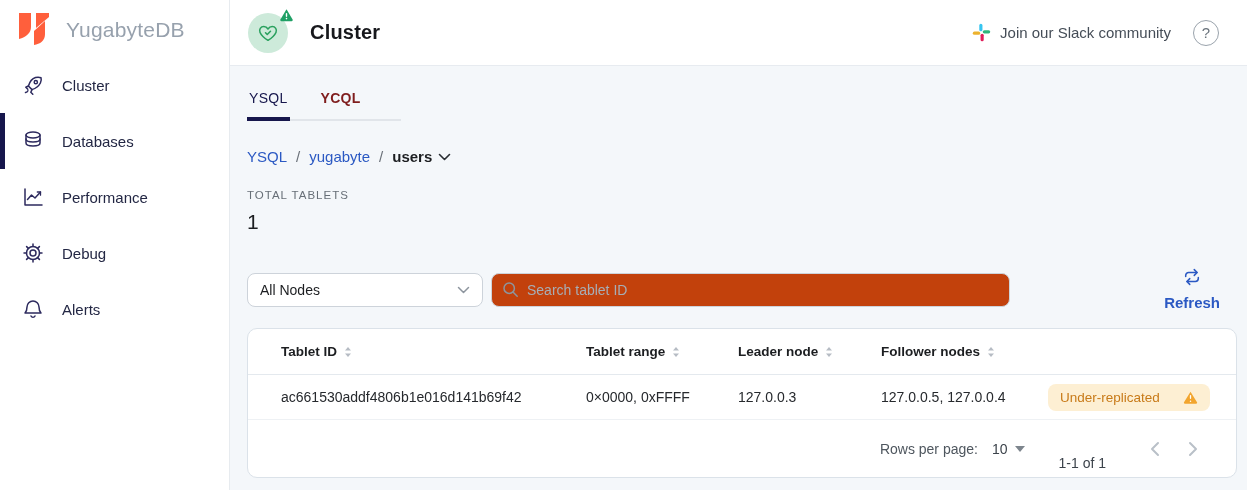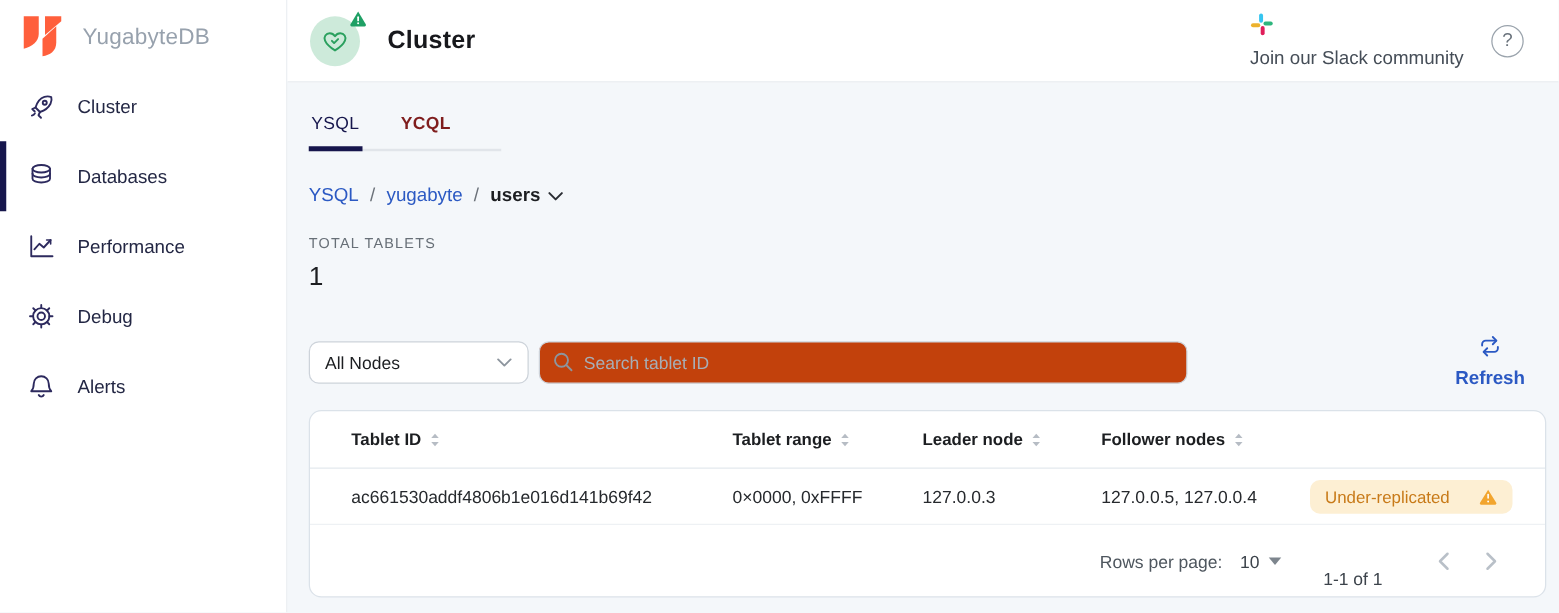--- a/index.html
+++ b/index.html
@@ -4,34 +4,34 @@
 <style>
   * { margin:0; padding:0; box-sizing:border-box; }
   html,body { width:1247px; height:490px; overflow:hidden; }
   body { font-family:"Liberation Sans","DejaVu Sans",sans-serif; background:#f4f7fa; color:#1c1e21; }
   .app { display:flex; width:1247px; height:490px; }
 
   
   .sidebar { width:230px; min-width:230px; background:#ffffff; border-right:1px solid #e7ebef; height:100%; }
   .logo-row { display:flex; align-items:center; gap:14px; padding:12px 0 10px 12px; height:57px; }
   .logo-mark { width:40px; height:40px; }
-  .brand-name { font-size:18px; color:#97a1ad; letter-spacing:.2px; }
+  .brand-name { font-size:21px; color:#97a1ad; letter-spacing:.2px; }
   .nav-item { position:relative; display:flex; align-items:center; gap:17px; height:56px; padding-left:21px; cursor:pointer; }
   .nav-item .nav-icon { width:24px; height:24px; display:flex; align-items:center; justify-content:center; }
   .nav-item .nav-label { font-size:15px; color:#232744; }
   .nav-item.active::before { content:""; position:absolute; left:0; top:0; bottom:0; width:5px; background:#16164c; }
 
   
   .main { flex:1; display:flex; flex-direction:column; background:#f4f7fa; }
   .topbar { height:66px; background:#ffffff; border-bottom:1px solid #e7ebf0; display:flex; align-items:center; padding:0 28px 0 18px; }
   .health-avatar { position:relative; width:40px; height:40px; border-radius:50%; background:#cdeada; display:flex; align-items:center; justify-content:center; margin-right:22px; }
   .health-badge { position:absolute; top:-5px; right:-6px; }
   .page-title { font-size:20px; font-weight:700; color:#17181c; letter-spacing:.2px; }
   .topbar-right { margin-left:auto; display:flex; align-items:center; gap:22px; }
-  .slack-link { display:flex; gap:9px; cursor:pointer;flex-direction:column; }
+  .slack-link { display:flex; align-items:center; gap:9px; cursor:pointer; }
   .slack-label { font-size:15px; color:#454d57; }
   .help-btn { width:26px; height:26px; border-radius:50%; border:1px solid #9aa3ac; color:#6a737c; font-size:15px; display:flex; align-items:center; justify-content:center; cursor:pointer; background:#fff; }
 
   .content { padding:0 9px 0 17px; }
 
   
   .tabs { display:inline-block; margin-top:13px; border-bottom:2px solid #e1e5ea; padding-right:38px; }
   .tab-row { display:flex; gap:29px; }
   .tab { font-size:14px; padding:11px 2px 13px 2px; cursor:pointer; position:relative; color:#7f1d1d; letter-spacing:.3px;font-weight:bold; }
   .tab.active { color:#16164c; font-weight:500; }
@@ -42,21 +42,21 @@
   .crumb-link { color:#2b59c3; cursor:pointer; }
   .crumb-sep { color:#6a7078; }
   .crumb-current { display:flex; align-items:center; gap:6px; color:#1c1e21; font-weight:700; cursor:pointer; }
 
   
   .stat-label { margin-top:24px; font-size:11.5px; letter-spacing:1px; color:#676f77; font-weight:500; }
   .stat-value { margin-top:9px; font-size:21px; color:#1c1e21; }
 
   
   .controls { display:flex; align-items:center; margin-top:34px; }
-  .select-box { width:176px; height:34px; background:#fff; border:1px solid #cdd3da; border-radius:8px; display:flex; align-items:center; padding:0 12px; font-size:14px; color:#1c1e21; cursor:pointer; }
+  .select-box { width:236px; height:34px; background:#fff; border:1px solid #cdd3da; border-radius:8px; display:flex; align-items:center; padding:0 12px; font-size:14px; color:#1c1e21; cursor:pointer; }
   .select-box .sel-caret { margin-left:auto; }
   .search-box { width:519px; height:34px; background:#c2410c; border:1px solid #cdd3da; border-radius:8px; display:flex; align-items:center; padding:0 10px; margin-left:8px; }
   .search-box input { border:none; outline:none; flex:1; font-size:14px; margin-left:8px; font-family:inherit; color:#1c1e21; background:transparent; }
   .search-box input::placeholder { color:#a7aeb6; }
   .refresh-btn { margin-left:auto; margin-right:18px; display:flex; align-items:center; gap:8px; color:#2b59c3; font-size:15px; font-weight:700; cursor:pointer;flex-direction:column; }
 
   
   .card { margin-top:17px; background:#fff; border:1px solid #dbe2e9; border-radius:10px; width:990px; overflow:hidden; }
   .t-grid { display:grid; grid-template-columns:305px 152px 143px 167px 1fr; align-items:center; padding-left:33px; }
   .t-head { height:46px; border-bottom:1px solid #e4e9ee; }

